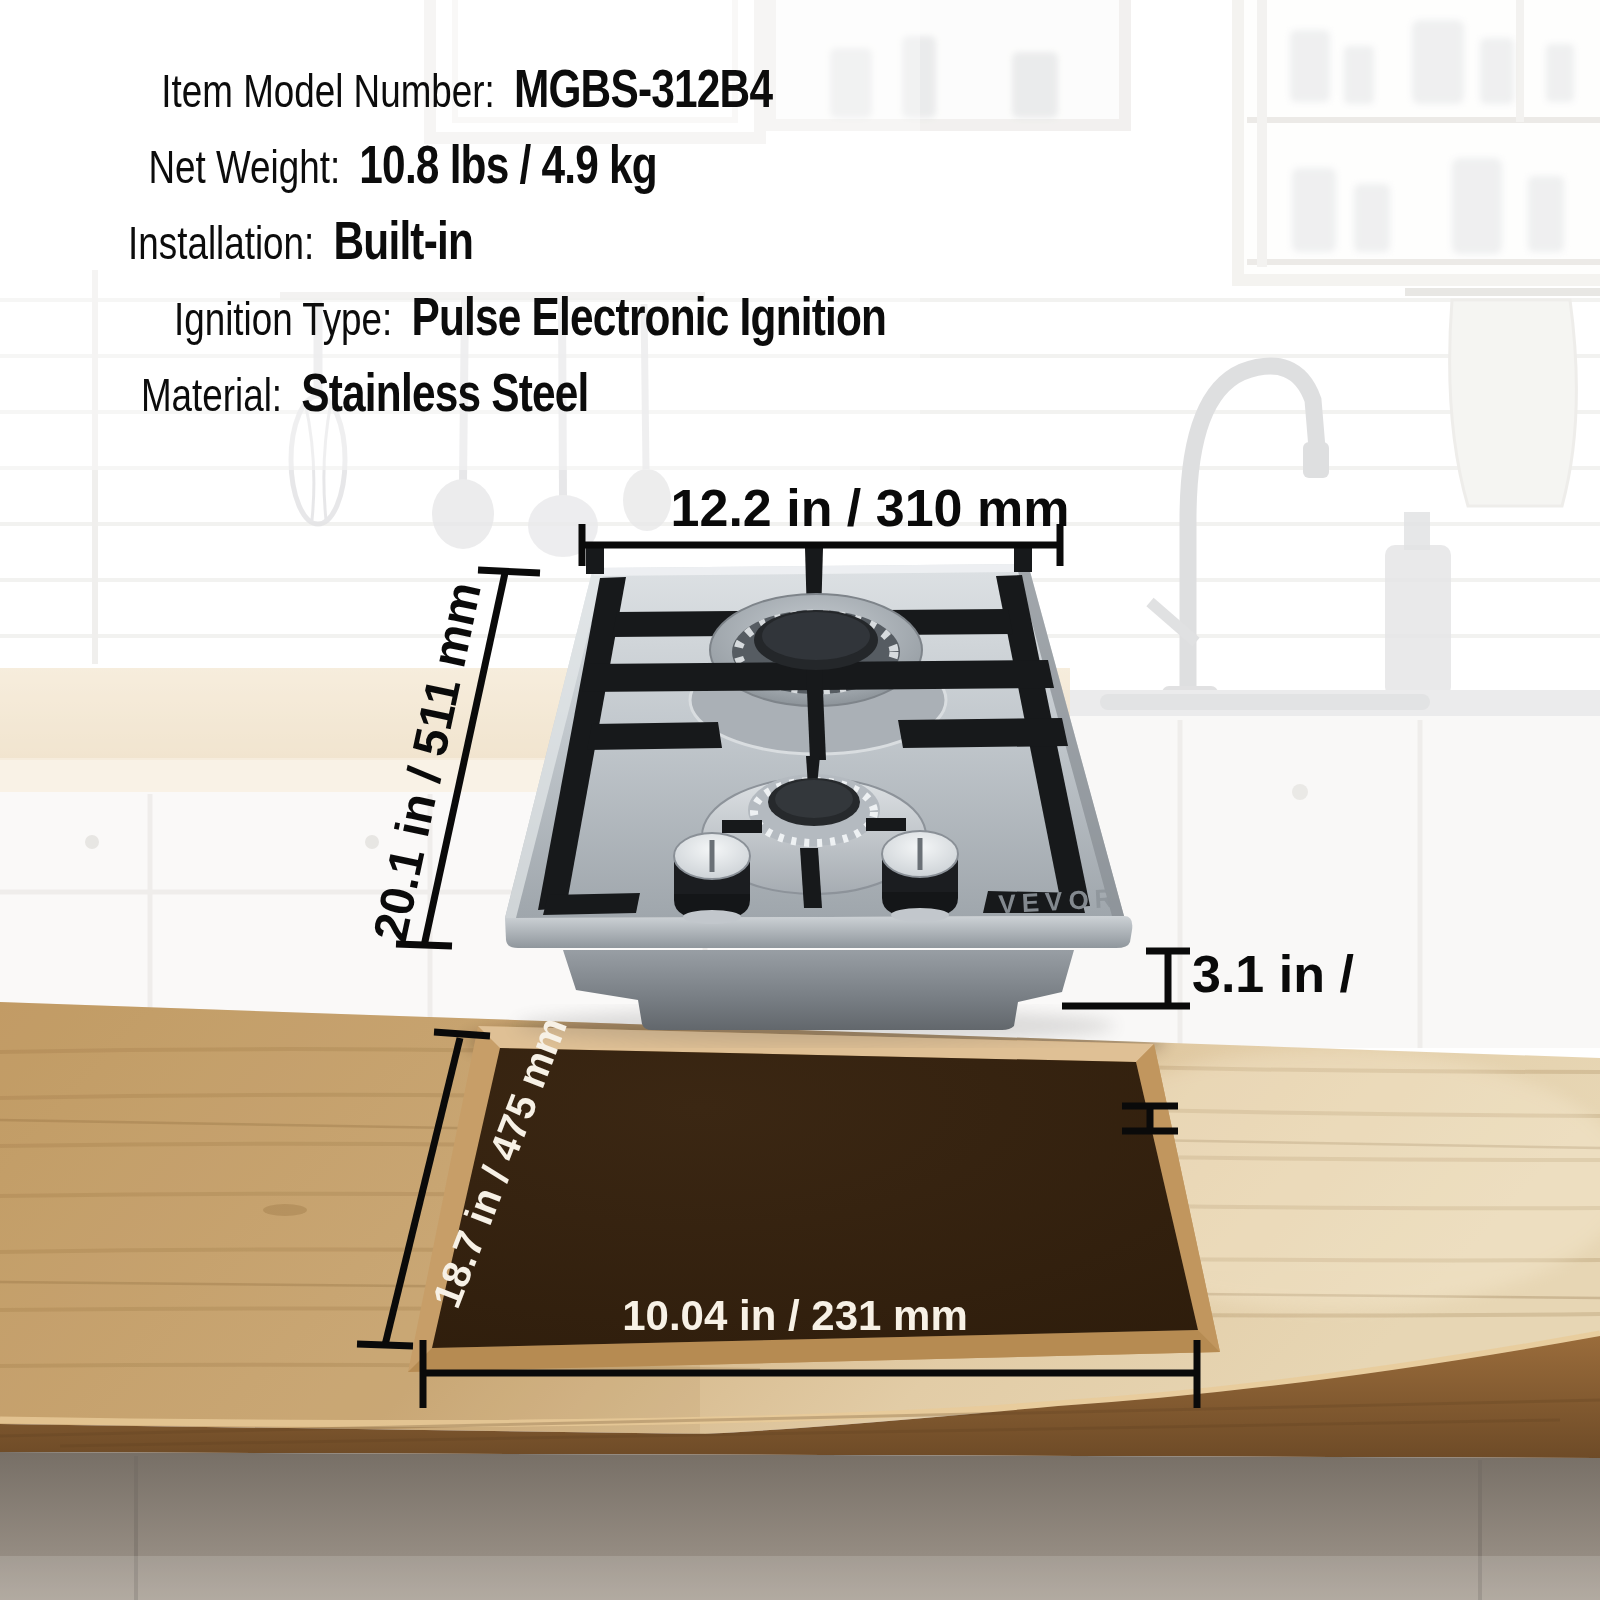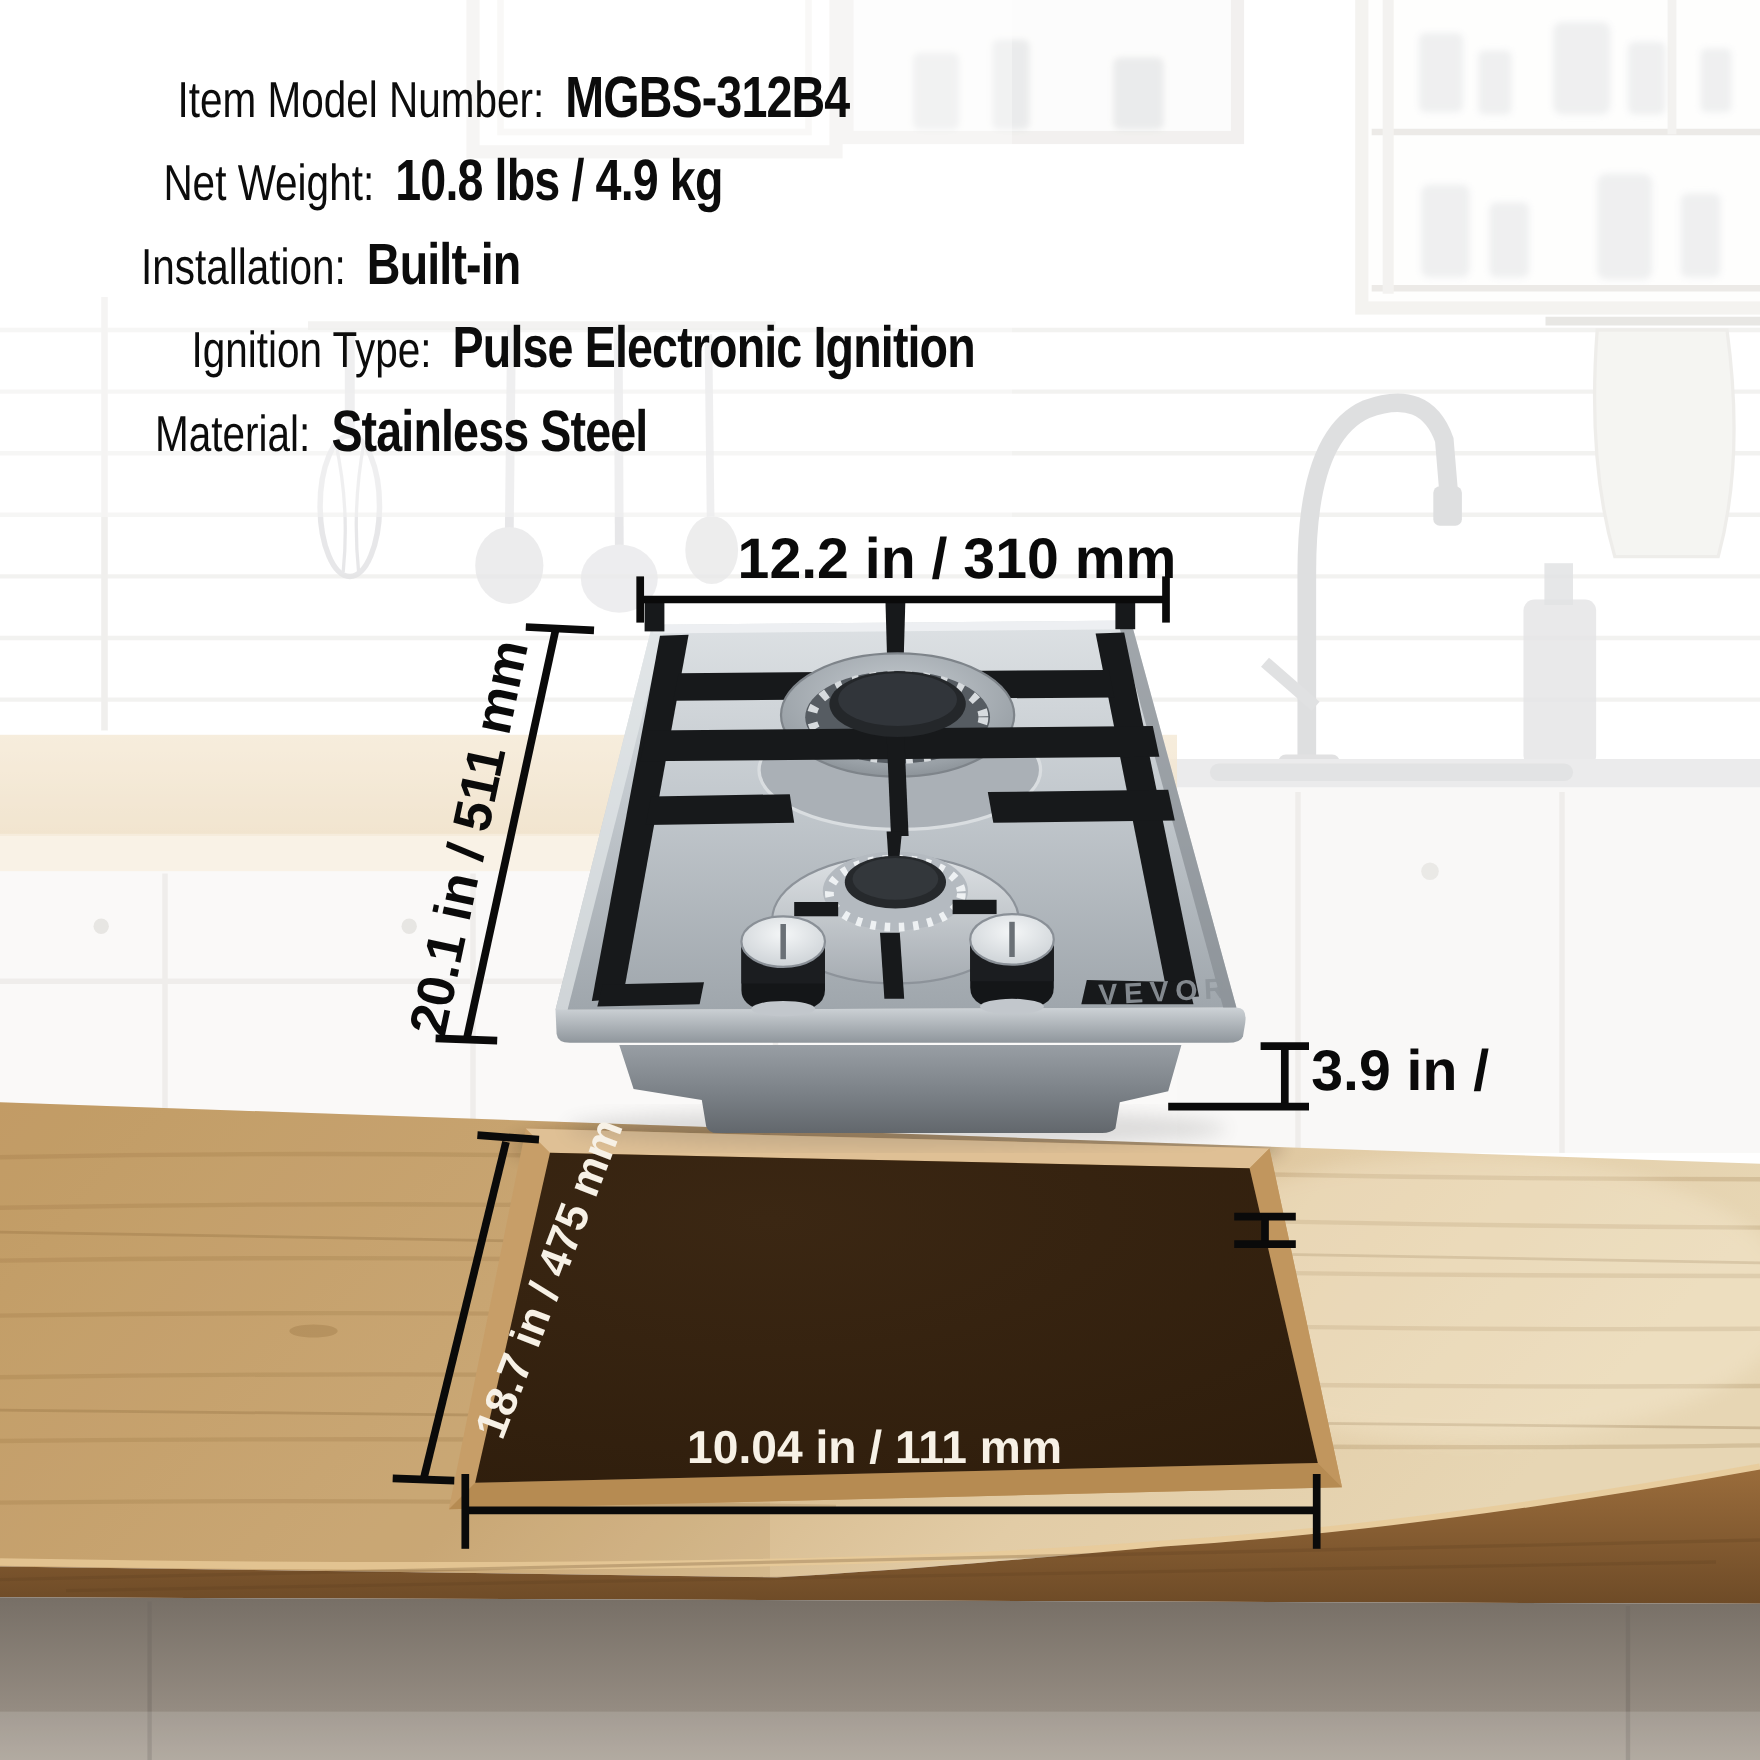--- a/index.html
+++ b/index.html
@@ -355,18 +355,18 @@
     </div>
     <div class="spec-row" style="top:328px">
       <span class="spec-label">Material:</span>
       <span class="spec-value">Stainless Steel</span>
     </div>
   </div>
 
   <div class="dim dim-top-width">12.2 in / 310 mm</div>
   <div class="dim dim-depth">20.1 in / 511 mm</div>
   <div class="dim dim-height">
-    <div>3.9 in /</div>
+    <div>3.1 in /</div>
   </div>
   <div class="dim light dim-cutout-depth">18.7 in / 475 mm</div>
-  <div class="dim light dim-cutout-width">10.04 in / 111 mm</div>
+  <div class="dim light dim-cutout-width">10.04 in / 231 mm</div>
 
 </div>
 
 </body></html>

